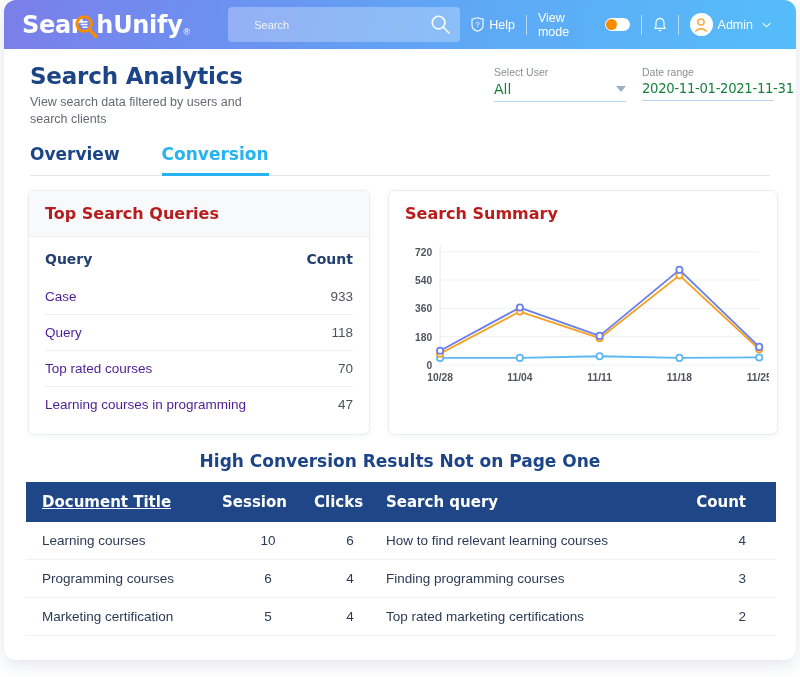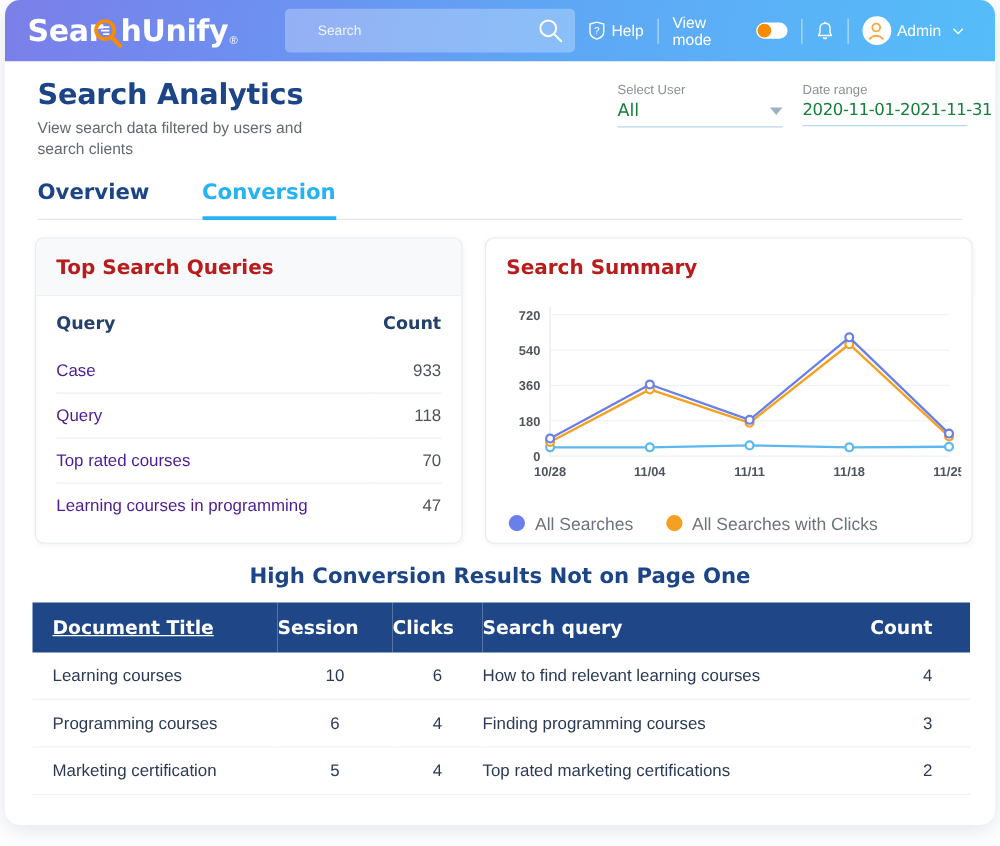--- a/index.html
+++ b/index.html
@@ -360,30 +360,20 @@
             <circle cx="288.5" cy="38.5" r="3.2" fill="#ffffff" stroke="#f5a020" stroke-width="1.8"></circle>
             <circle cx="370" cy="113.94736842105263" r="3.2" fill="#ffffff" stroke="#f5a020" stroke-width="1.8"></circle>
             <polyline points="44,115.55263157894737 125.5,71.40789473684211 207,100.30263157894737 288.5,32.881578947368425 370,111.53947368421052" fill="none" stroke="#6b7fe8" stroke-width="1.9" stroke-linejoin="round"></polyline>
             <circle cx="44" cy="115.55263157894737" r="3.2" fill="#ffffff" stroke="#6b7fe8" stroke-width="1.8"></circle>
             <circle cx="125.5" cy="71.40789473684211" r="3.2" fill="#ffffff" stroke="#6b7fe8" stroke-width="1.8"></circle>
             <circle cx="207" cy="100.30263157894737" r="3.2" fill="#ffffff" stroke="#6b7fe8" stroke-width="1.8"></circle>
             <circle cx="288.5" cy="32.881578947368425" r="3.2" fill="#ffffff" stroke="#6b7fe8" stroke-width="1.8"></circle>
             <circle cx="370" cy="111.53947368421052" r="3.2" fill="#ffffff" stroke="#6b7fe8" stroke-width="1.8"></circle>
           </svg>
       </div>
-      <div class="legend">
-        <div class="legend-item">
-          <span class="dot" id="dot0" style="background: rgb(107, 127, 232);"></span>
-          <span class="legend-label">All Searches</span>
-        </div>
-        <div class="legend-item">
-          <span class="dot" id="dot1" style="background: rgb(245, 160, 32);"></span>
-          <span class="legend-label">All Searches with Clicks</span>
-        </div>
-      </div>
     </div>
   </div>
 
   <div class="section-title">High Conversion Results Not on Page One</div>
 
   <table class="big-table">
     <thead>
       <tr>
         <th class="c-doc">Document Title</th>
         <th class="c-session">Session</th>

